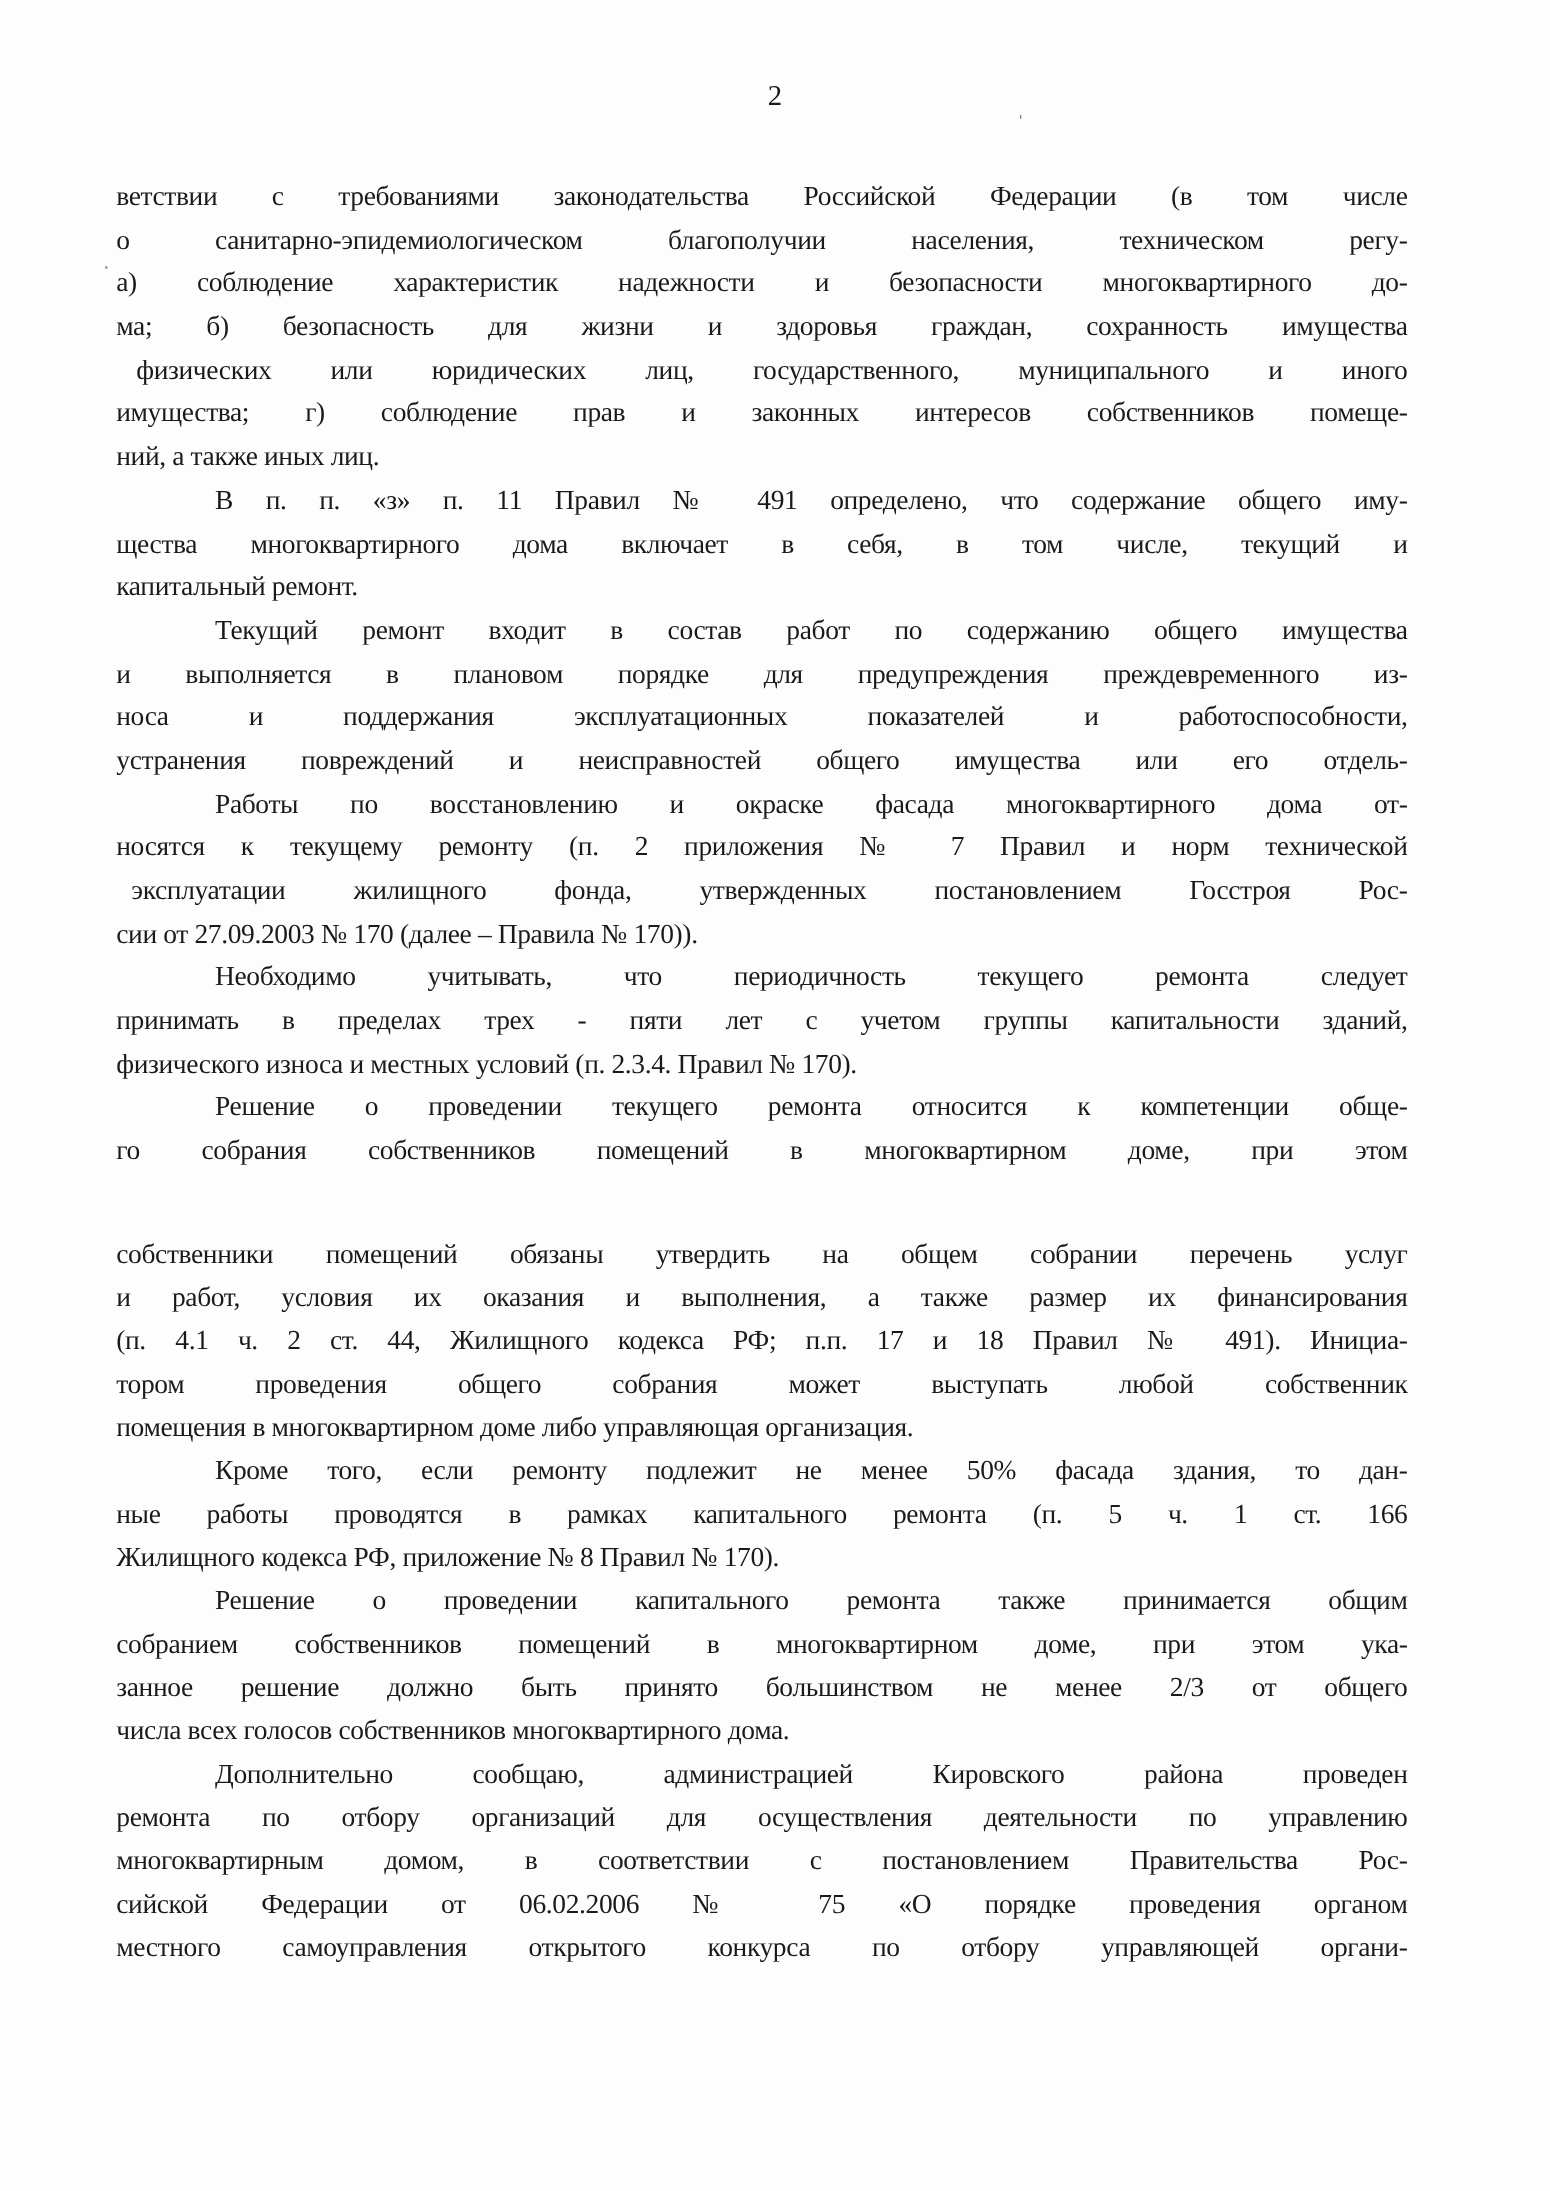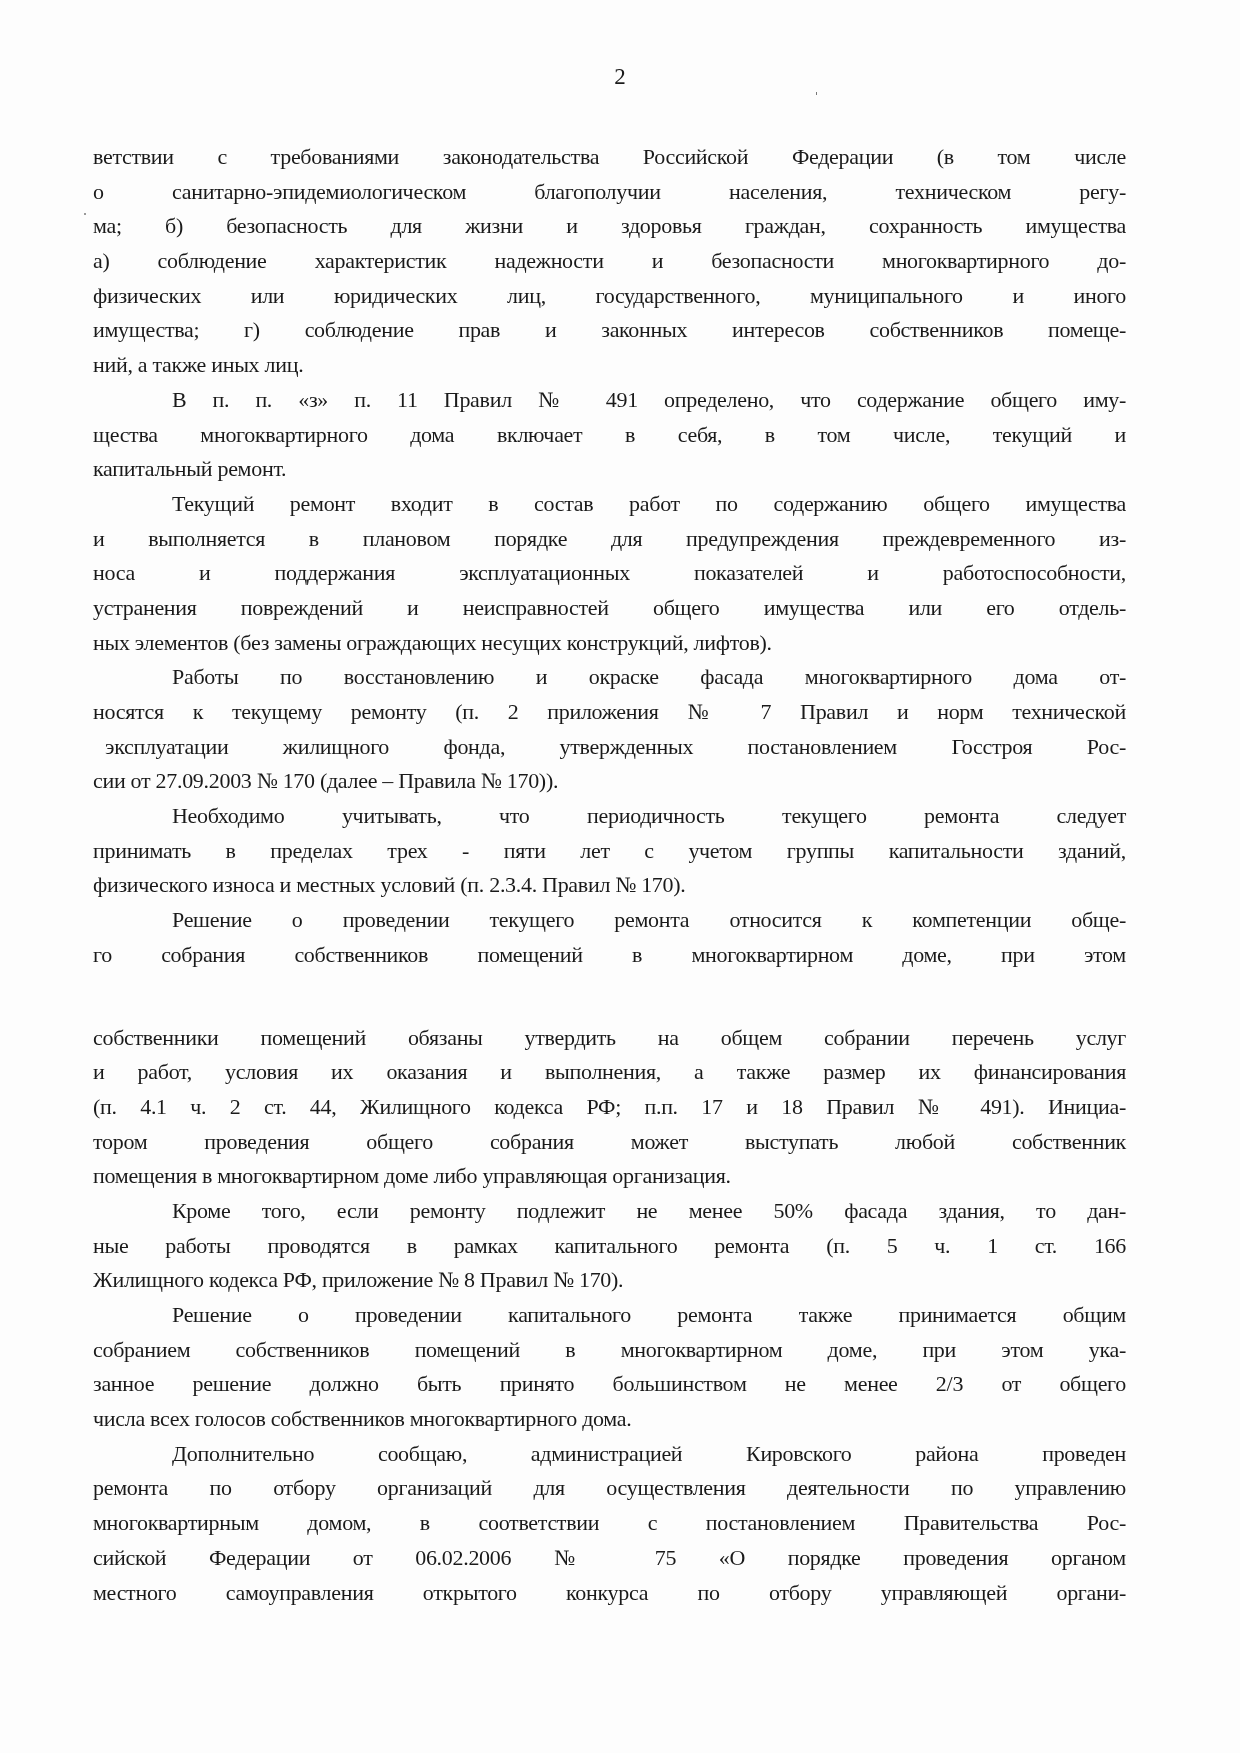--- a/index.html
+++ b/index.html
@@ -77,39 +77,38 @@
 <div class="page">
   <div class="page-number">2</div>
   <div class="scan-dot"></div>
   <div class="scan-dot2"></div>
 
   <div class="body-text">
 
     <div>
       <div class="line" style="white-space: normal;">ветствии с требованиями законодательства Российской Федерации (в том числе</div>
       <div class="line" style="white-space: normal;">о санитарно-эпидемиологическом благополучии населения, техническом регу-</div>
+      <div class="line" style="white-space: normal;">а) соблюдение характеристик надежности и безопасности многоквартирного до-</div>
       <div class="line" style="white-space: normal;">ма; б) безопасность для жизни и здоровья граждан, сохранность имущества</div>
-      <div class="line" style="white-space: normal;">а) соблюдение характеристик надежности и безопасности многоквартирного до-</div>
-      <div class="line" style="white-space: normal;">физических или юридических лиц, государственного, муниципального и иного</div>
+      <div class="line" style="white-space: normal; margin-left: 16px;">физических или юридических лиц, государственного, муниципального и иного</div>
       <div class="line" style="white-space: normal;">имущества; г) соблюдение прав и законных интересов собственников помеще-</div>
       <div class="line last" style="white-space: normal;">ний, а также иных лиц.</div>
     </div>
 
     <div>
       <div class="line indent" style="white-space: normal;">В п. п. «з» п. 11 Правил № 491 определено, что содержание общего иму-</div>
       <div class="line" style="white-space: normal;">щества многоквартирного дома включает в себя, в том числе, текущий и</div>
       <div class="line last" style="white-space: normal;">капитальный ремонт.</div>
     </div>
 
     <div>
       <div class="line indent" style="white-space: normal;">Текущий ремонт входит в состав работ по содержанию общего имущества</div>
       <div class="line" style="white-space: normal;">и выполняется в плановом порядке для предупреждения преждевременного из-</div>
       <div class="line" style="white-space: normal;">носа и поддержания эксплуатационных показателей и работоспособности,</div>
       <div class="line" style="white-space: normal;">устранения повреждений и неисправностей общего имущества или его отдель-</div>
-      <div class="line last" style="white-space: normal;">ных элементов (без замены ограждающих несущих конструкций, лифтов).</div>
     </div>
 
     <div>
       <div class="line indent" style="white-space: normal;">Работы по восстановлению и окраске фасада многоквартирного дома от-</div>
       <div class="line" style="white-space: normal;">носятся к текущему ремонту (п. 2 приложения № 7 Правил и норм технической</div>
       <div class="line" style="white-space: normal; margin-left: 12px;">эксплуатации жилищного фонда, утвержденных постановлением Госстроя Рос-</div>
       <div class="line last" style="white-space: normal;">сии от 27.09.2003 № 170 (далее – Правила № 170)).</div>
     </div>
 
     <div>

